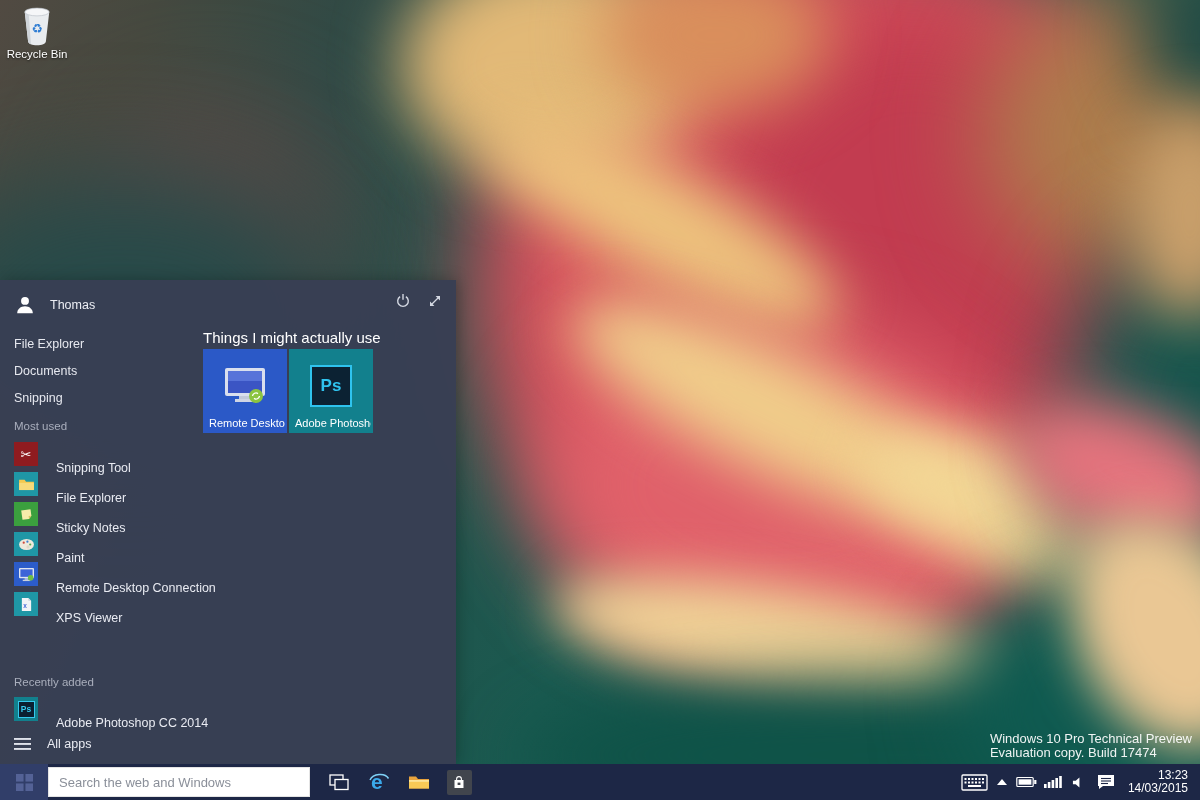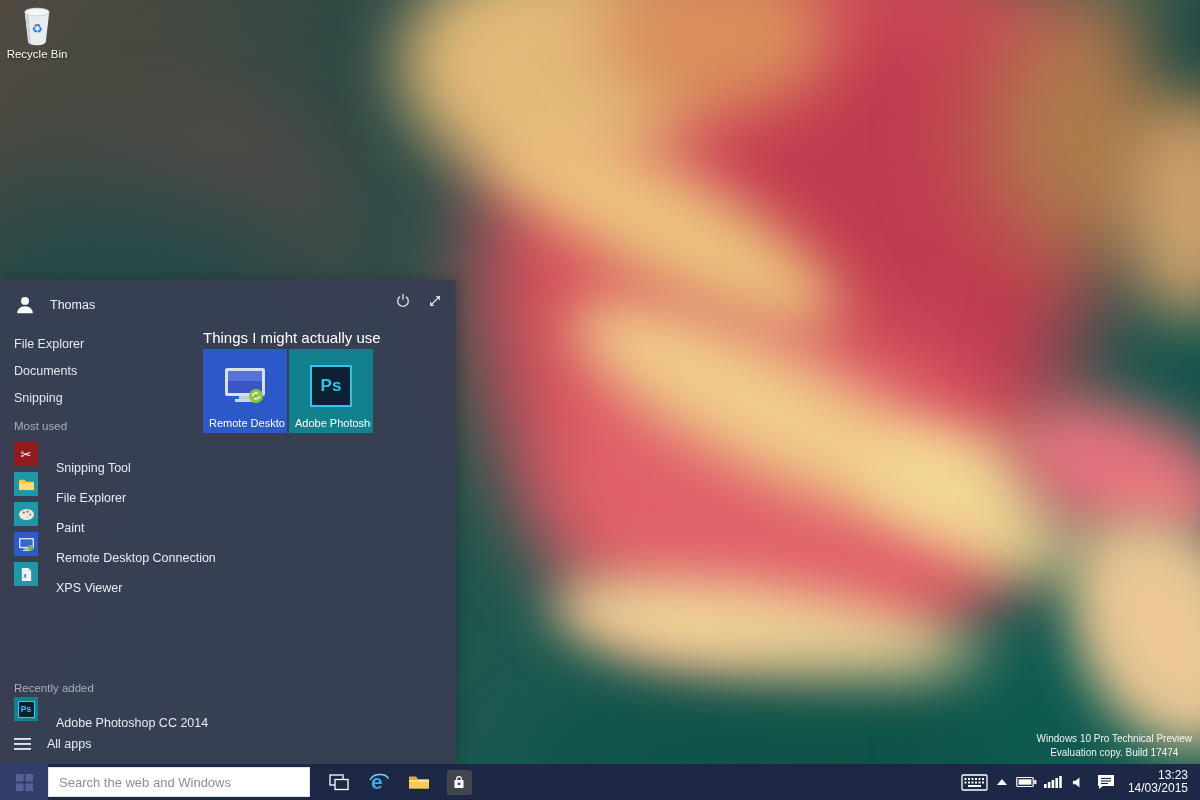--- a/index.html
+++ b/index.html
@@ -29,35 +29,35 @@
   .b17{left:1010px;top:410px;width:230px;height:130px;background:#e4737d;filter:blur(28px);transform:rotate(20deg);}
   .b18{left:1080px;top:510px;width:175px;height:245px;background:#eac794;filter:blur(25px);transform:rotate(-28deg);}
   .b19{left:1130px;top:110px;width:120px;height:210px;background:#caa06b;filter:blur(30px);}
 
   
   .recycle{position:absolute;left:4px;top:6px;width:66px;display:flex;flex-direction:column;
     align-items:center;z-index:3;cursor:default;}
   .recycle .lbl{margin-top:2px;font-size:11.5px;color:#fff;text-shadow:0 1px 2px rgba(0,0,0,.7);}
 
   
-  .watermark{position:absolute;right:8px;bottom:40px;z-index:4;text-align:center;
-    font-size:10px;line-height:14px;color:rgba(255,255,255,.93);}
+  .watermark{position:absolute;right:8px;bottom:40px;z-index:4;text-align:left;
+    font-size:13px;line-height:14px;color:rgba(255,255,255,.93);}
 
   
   .start-menu{position:absolute;left:0;top:280px;width:456px;height:484px;z-index:6;
     color:#e9ebf2;box-shadow:2px 0 14px rgba(0,0,0,.25);}
   .sm-user{position:absolute;left:14px;top:14px;display:flex;align-items:center;gap:14px;cursor:pointer;}
   .sm-user .name{font-size:12.5px;color:#eceef4;}
   .sm-top-btn{position:absolute;top:12px;width:18px;height:18px;display:flex;align-items:center;
     justify-content:center;cursor:pointer;}
   .sm-power{right:44px;} .sm-expand{right:12px;}
   .sm-nav{position:absolute;left:14px;top:51px;}
   .sm-nav .nav-item{height:27px;line-height:27px;font-size:12.5px;color:#e6e8ef;cursor:pointer;}
   .sm-section{position:absolute;left:14px;font-size:11.5px;color:#a9aebc;}
-  .sec-most{top:140px;} .sec-recent{top:396px;margin-top:6px;}
+  .sec-most{top:140px;} .sec-recent{top:396px;}
   .sm-apps{position:absolute;left:14px;top:159px;}
   .sm-recent-apps{position:absolute;left:14px;top:414px;}
   .sm-app-row{display:flex;align-items:center;height:30px;gap:18px;cursor:pointer;}
   .sm-app-row .app-lbl{font-size:12.5px;color:#e9ebf2;white-space:nowrap;margin-top:28px;}
   .app-ico{width:24px;height:24px;flex:0 0 24px;display:flex;align-items:center;justify-content:center;}
   .glyph{font-family:"DejaVu Sans",sans-serif;color:#fff;font-size:13px;line-height:1;}
   .ps-badge-sm{width:15px;height:15px;background:#0b1f31;border:1px solid #35c9ee;color:#35c9ee;
     font-size:8.5px;font-weight:bold;display:flex;align-items:center;justify-content:center;}
   .sm-allapps{position:absolute;left:14px;top:452px;display:flex;align-items:center;gap:16px;
     height:24px;cursor:pointer;}
@@ -178,20 +178,31 @@
       <div class="sm-app-row">
         <span class="app-ico" style="background-color: rgb(31, 151, 166);">
           <svg width="17" height="13" viewBox="0 0 18 14">
             <path d="M1 2 h6 l1.5 2 H17 v9 H1 Z" fill="#f3c94f"></path>
             <path d="M1 5.2 h16 v7.8 H1 Z" fill="#f7da7a"></path>
           </svg>
         </span>
         <span class="app-lbl">File Explorer</span>
       </div>
       <div class="sm-app-row">
+        <span class="app-ico" style="background-color: rgb(59, 160, 62);">
+          <svg width="15" height="15" viewBox="0 0 16 16">
+            <g transform="rotate(-8 8 8)">
+              <path d="M3 3 h10 v7 l-3 3 H3 Z" fill="#f7ecaa"></path>
+              <path d="M10 13 l3 -3 h-3 Z" fill="#d9c464"></path>
+            </g>
+          </svg>
+        </span>
+        <span class="app-lbl">Sticky Notes</span>
+      </div>
+      <div class="sm-app-row">
         <span class="app-ico" style="background-color: rgb(31, 151, 166);">
           <svg width="17" height="13" viewBox="0 0 18 14">
             <ellipse cx="9" cy="7" rx="8" ry="6" fill="#efe9dc"></ellipse>
             <circle cx="6" cy="5" r="1.2" fill="#d04a3e"></circle>
             <circle cx="10" cy="4" r="1.2" fill="#3f7fd0"></circle>
             <circle cx="13" cy="7" r="1.2" fill="#58a84c"></circle>
             <circle cx="10.6" cy="9.6" r="1.7" fill="#e0d9c8"></circle>
           </svg>
         </span>
         <span class="app-lbl">Paint</span>

